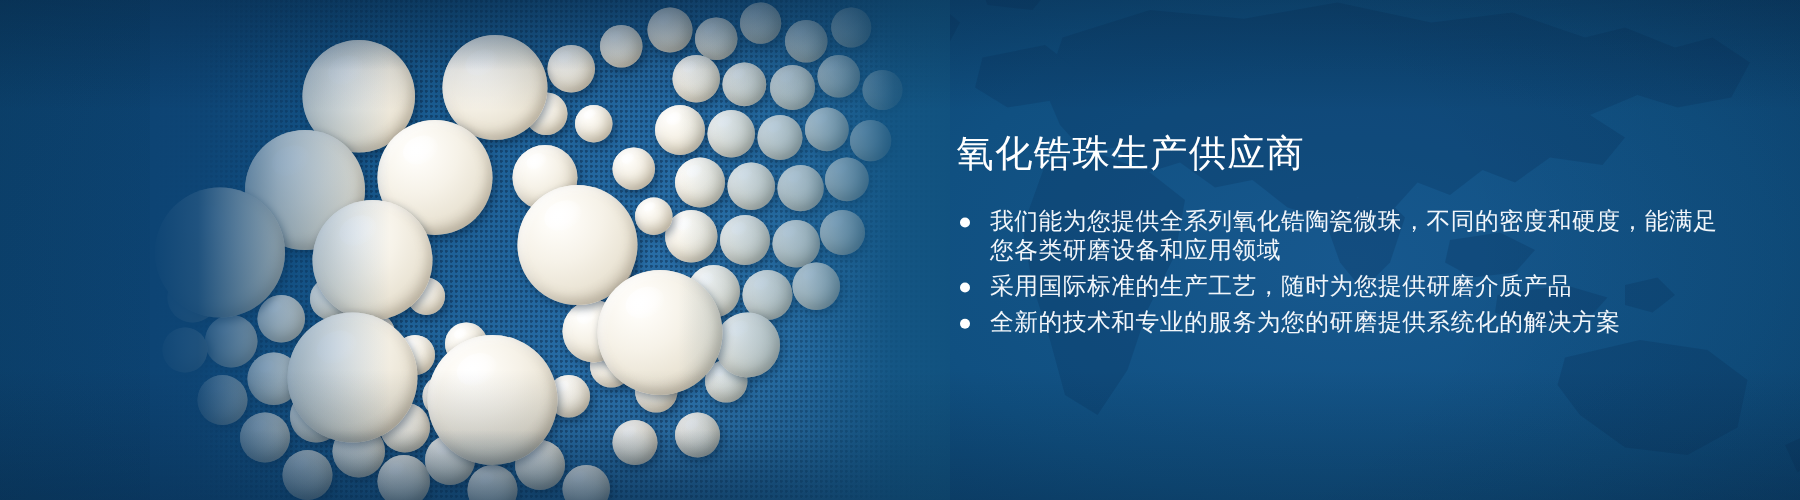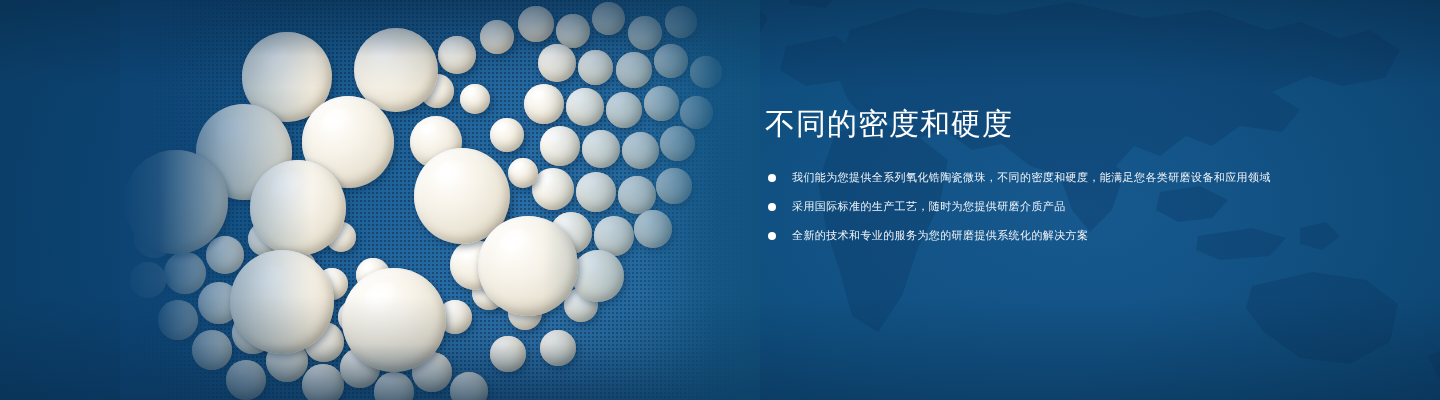--- a/index.html
+++ b/index.html
@@ -140,21 +140,21 @@
   }
   .bullets {
     list-style: none;
     margin: 22px 0 0 0;
     padding: 0;
   }
   .bullet {
     position: relative;
     padding-left: 27px;
     margin-bottom: 6px;
-    font-size: 11px;
+    font-size: 19px;
     line-height: 23px;
     color: #f2f6fa;
     letter-spacing: 0.4px;
   }
   .bullet:last-child { margin-bottom: 0; }
   .dot {
     position: absolute;
     left: 3px;
     top: 8px;
     width: 8px;
@@ -295,21 +295,21 @@
     <div class="bead" style="left:110px;top:250px;width:104px;height:104px;"></div>
     <div class="bead" style="left:222px;top:268px;width:104px;height:104px;"></div>
     <div class="bead" style="left:358px;top:216px;width:100px;height:100px;"></div>
 
     <div class="photo-mask"></div>
   </div>
 
   <div class="bg-topdark"></div>
 
   <div class="content">
-    <h1 class="headline">不同的密度和硬度</h1>
+    <h1 class="headline">氧化锆珠生产供应商</h1>
 
     <ul class="bullets">
       <li class="bullet">
         <span class="dot"></span>
         <span>我们能为您提供全系列氧化锆陶瓷微珠，不同的密度和硬度，能满足您各类研磨设备和应用领域</span>
       </li>
       <li class="bullet">
         <span class="dot"></span>
         <span>采用国际标准的生产工艺，随时为您提供研磨介质产品</span>
       </li>

